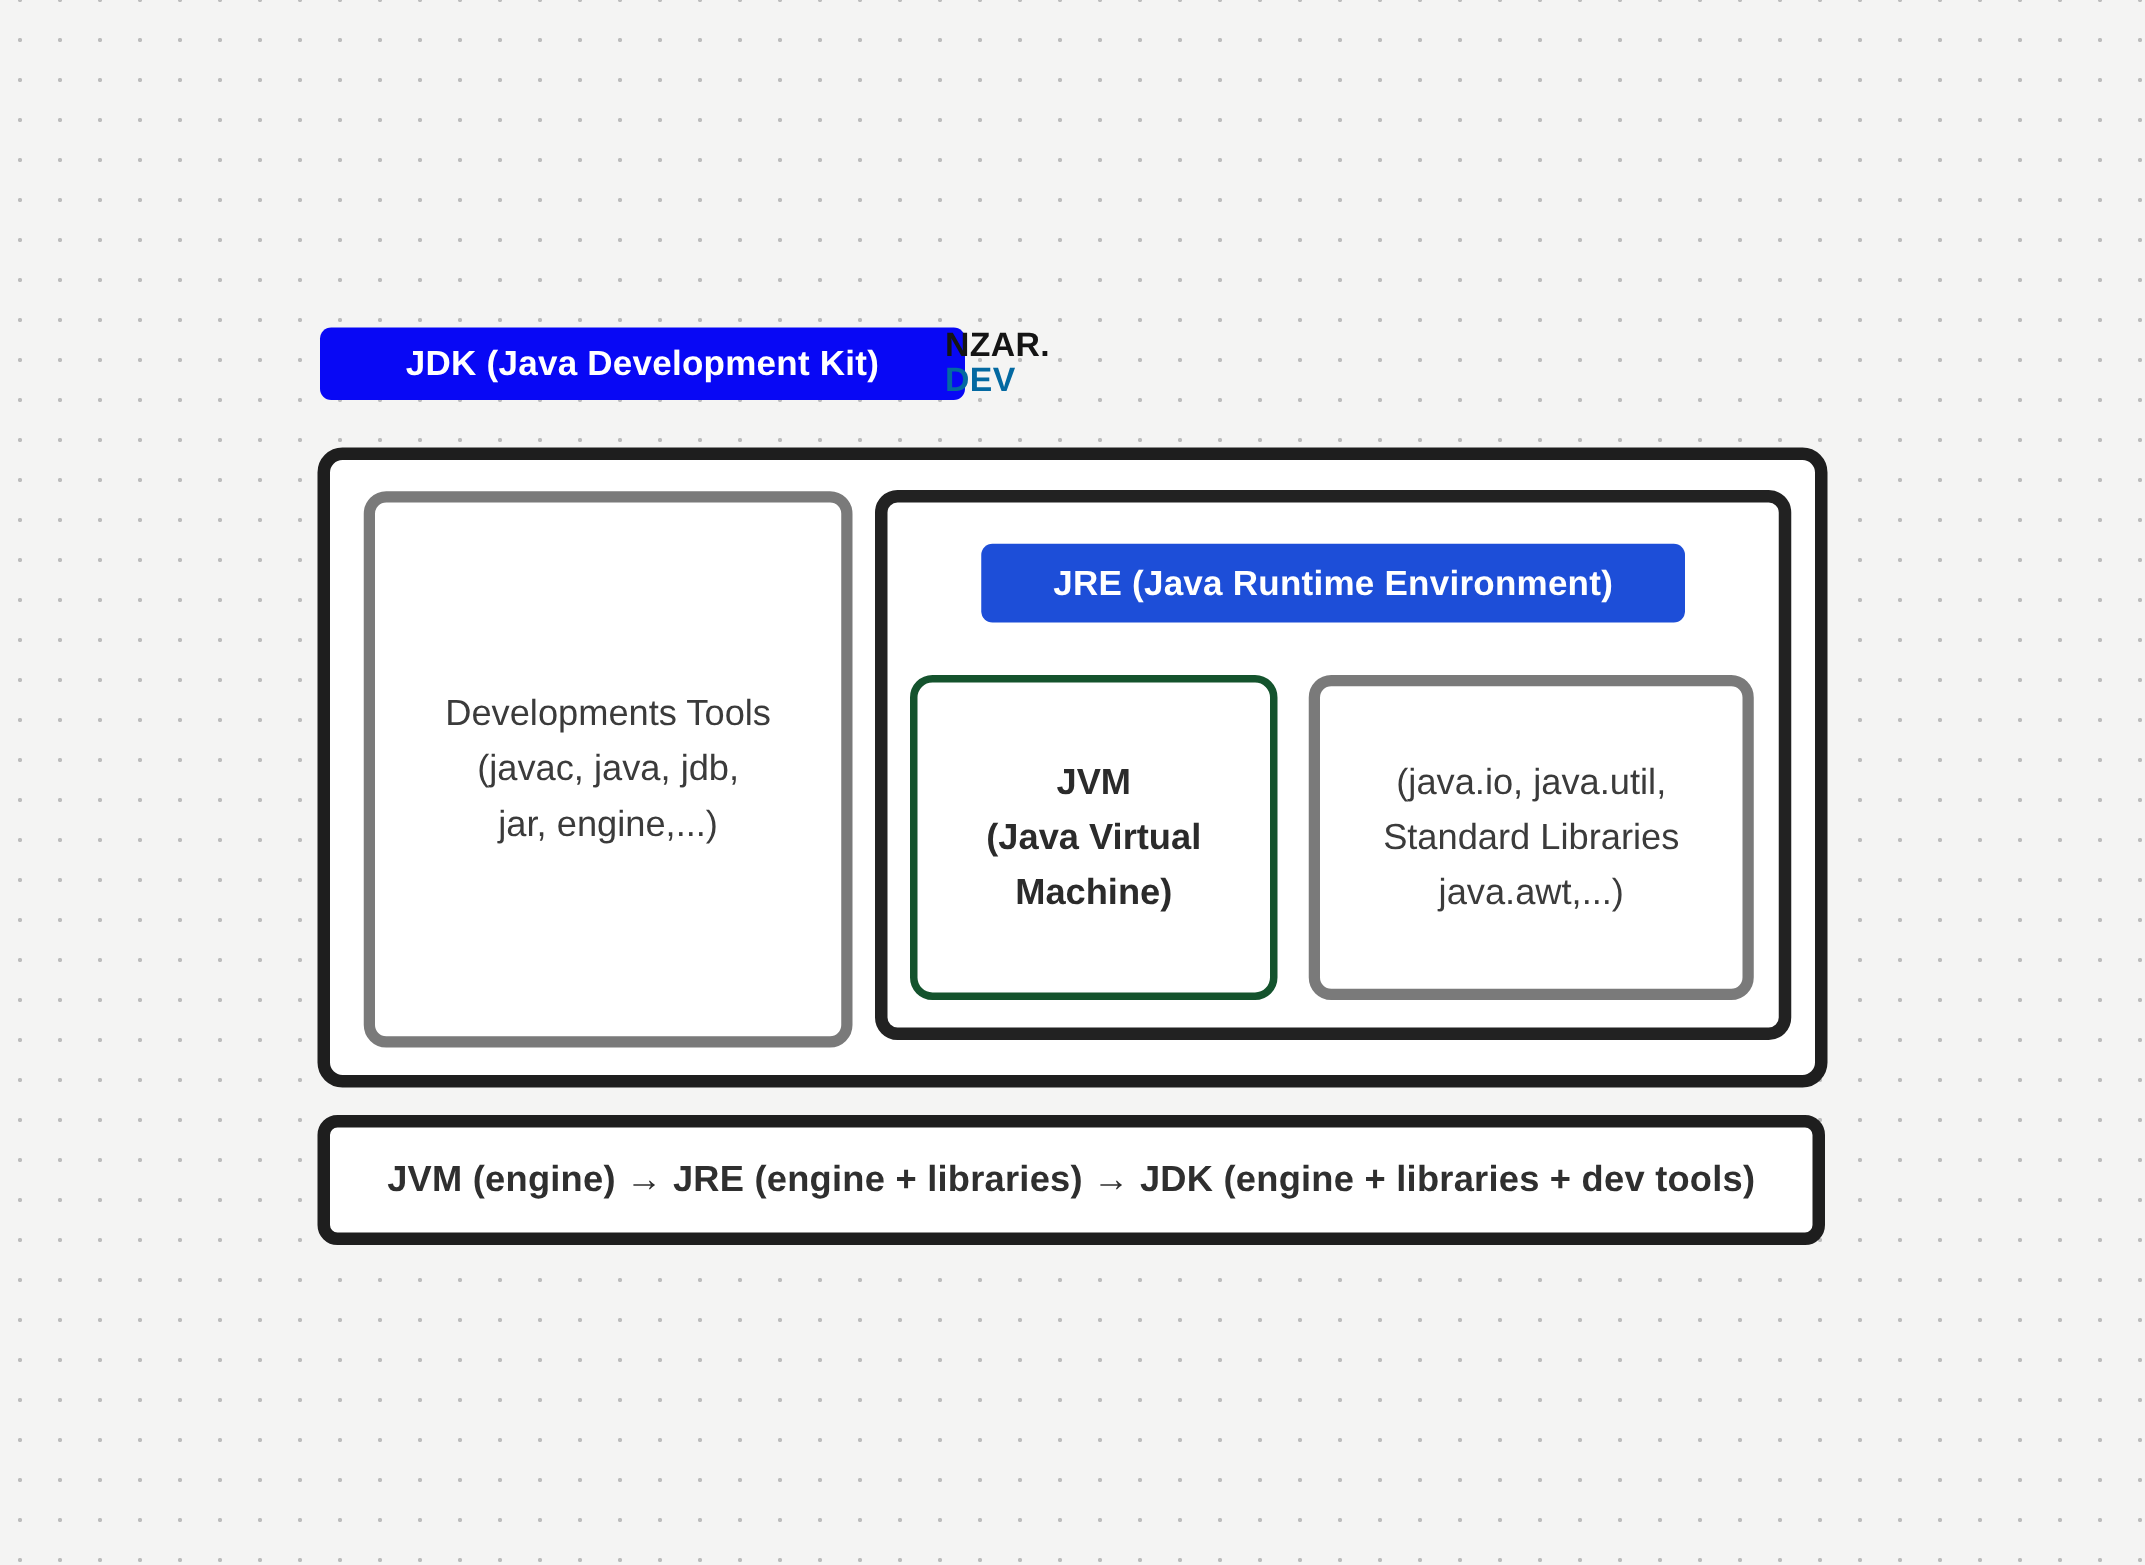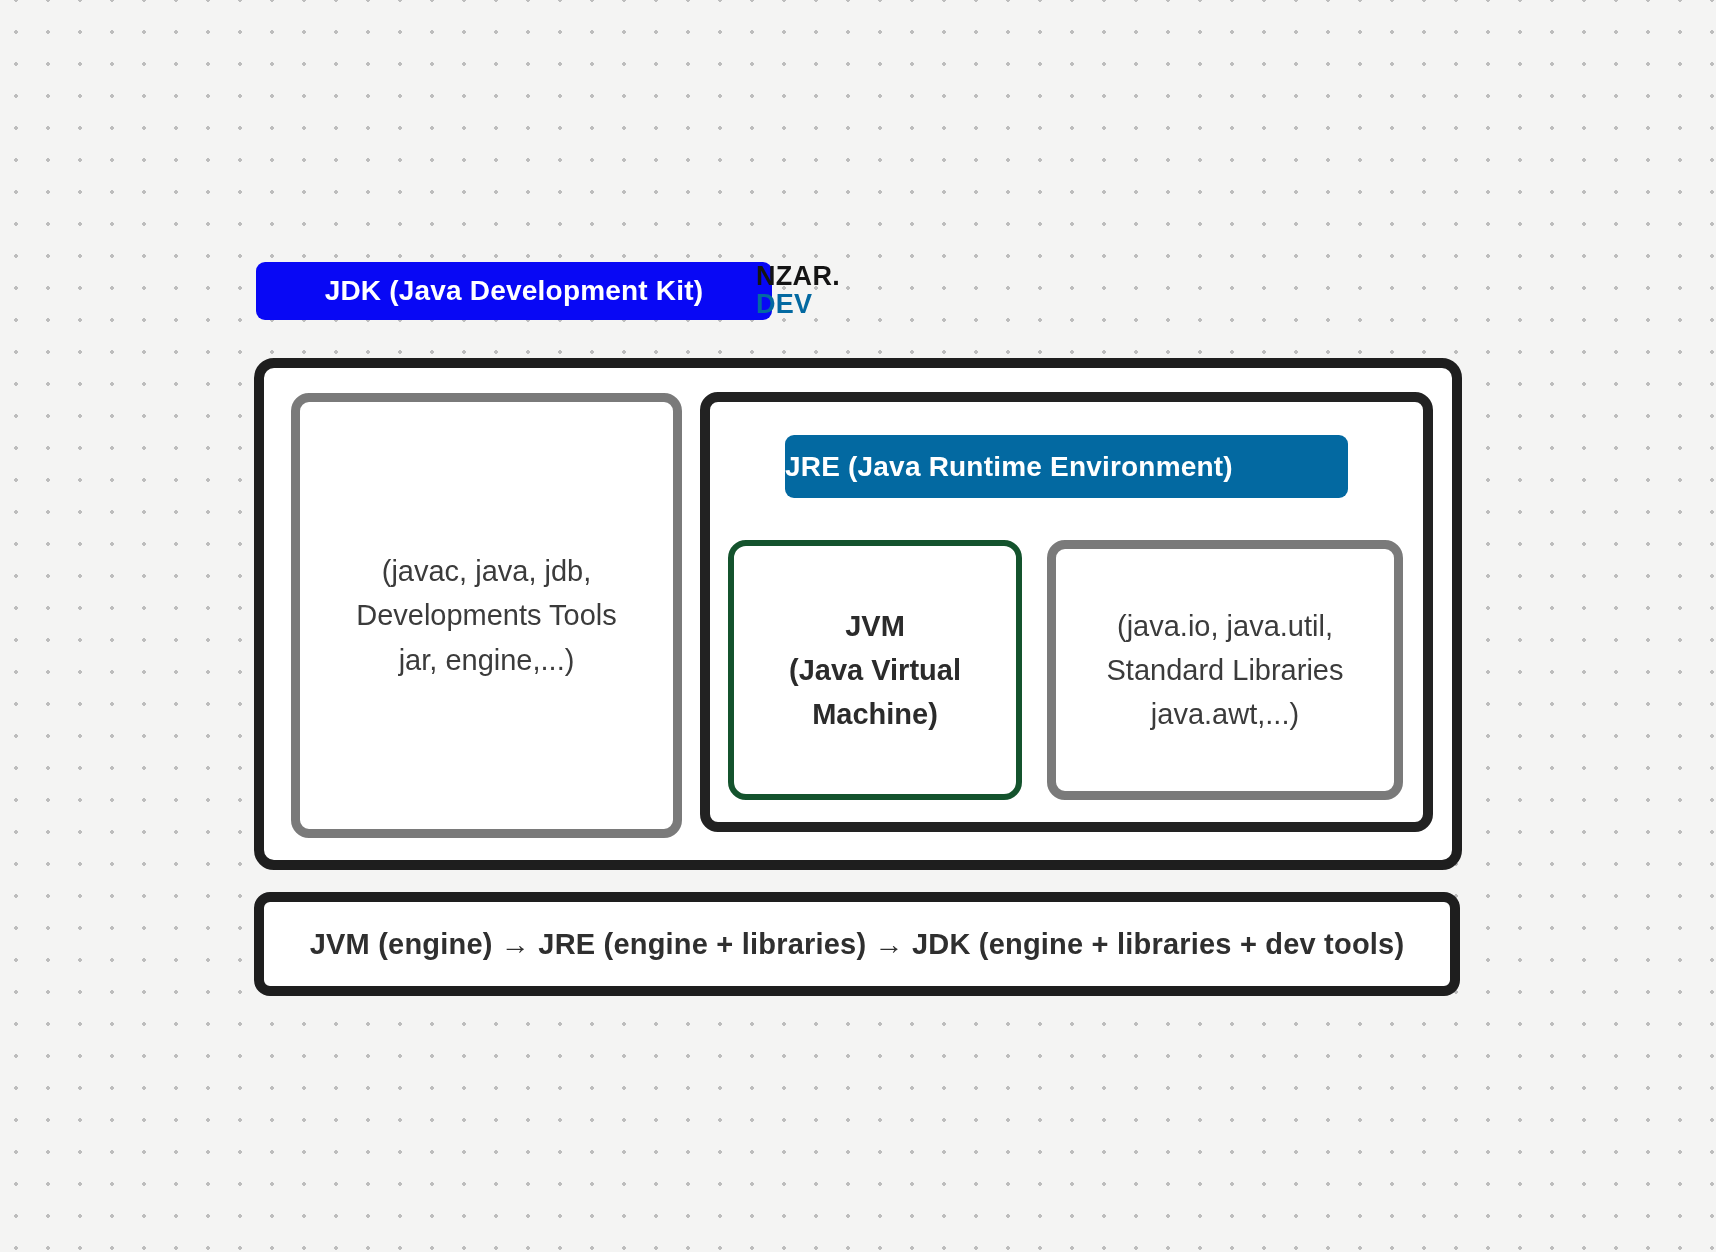--- a/index.html
+++ b/index.html
@@ -42,22 +42,22 @@
     color:#3b3b3b;font-size:29px;line-height:1.52;text-align:center;
   }
 
   
   .jre-box{
     left:700px;top:392px;width:733px;height:440px;
     background:#ffffff;border:10px solid #222222;border-radius:18px;
   }
   .jre-header{
     left:785px;top:435px;width:563px;height:63px;
-    background:#0369a1;border-radius:9px;
-    display:flex;align-items:center;justify-content:flex-start;
+    background:#1d4ed8;border-radius:9px;
+    display:flex;align-items:center;justify-content:center;
     color:#ffffff;font-weight:bold;font-size:28px;letter-spacing:.2px;
   }
   .jvm-box{
     left:728px;top:540px;width:294px;height:260px;
     background:#ffffff;border:6px solid #14532d;border-radius:18px;
     display:flex;flex-direction:column;align-items:center;justify-content:center;
     color:#2b2b2b;font-size:29px;font-weight:bold;line-height:1.52;text-align:center;
   }
   .libs-box{
     left:1047px;top:540px;width:356px;height:260px;
@@ -82,22 +82,22 @@
 </div>
 
 <div class="abs logo">
   <span class="l1">NZAR.</span>
   <span class="l2">DEV</span>
 </div>
 
 <div class="abs outer-box"></div>
 
 <div class="abs devtools-box">
+  <span>Developments Tools</span>
   <span>(javac, java, jdb,</span>
-  <span>Developments Tools</span>
   <span>jar, engine,...)</span>
 </div>
 
 <div class="abs jre-box"></div>
 
 <div class="abs jre-header">
   <span>JRE (Java Runtime Environment)</span>
 </div>
 
 <div class="abs jvm-box">

